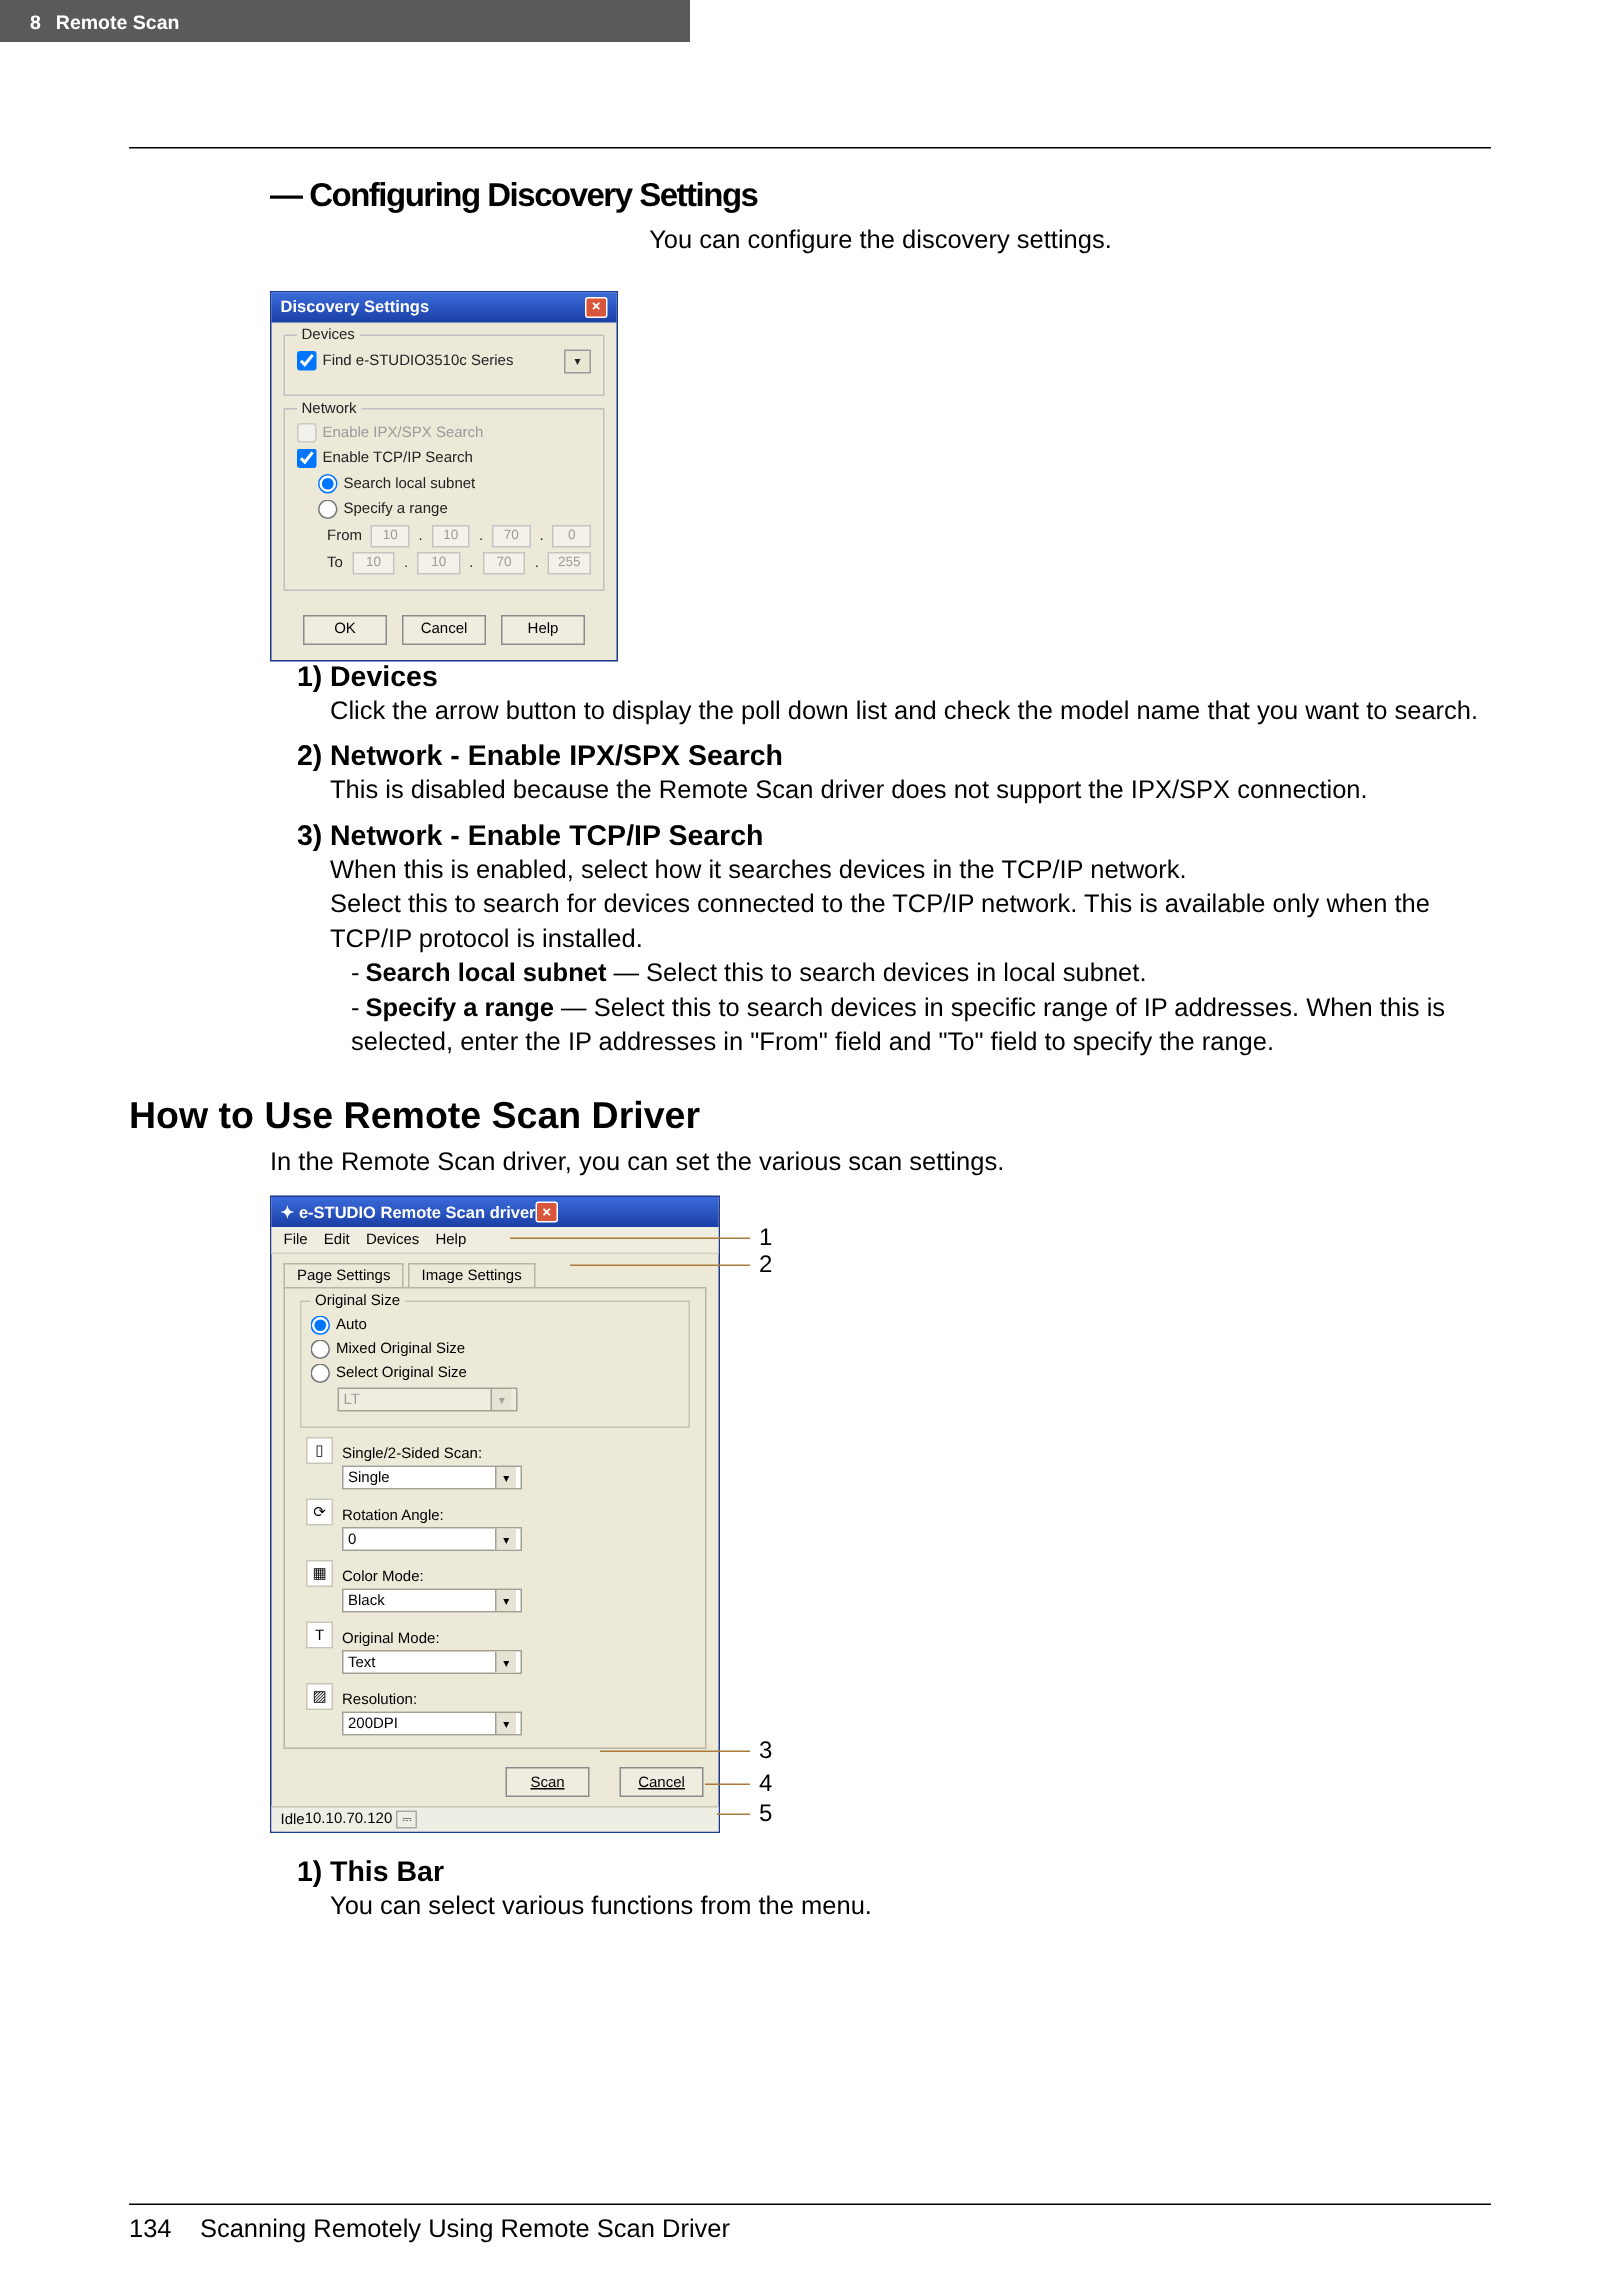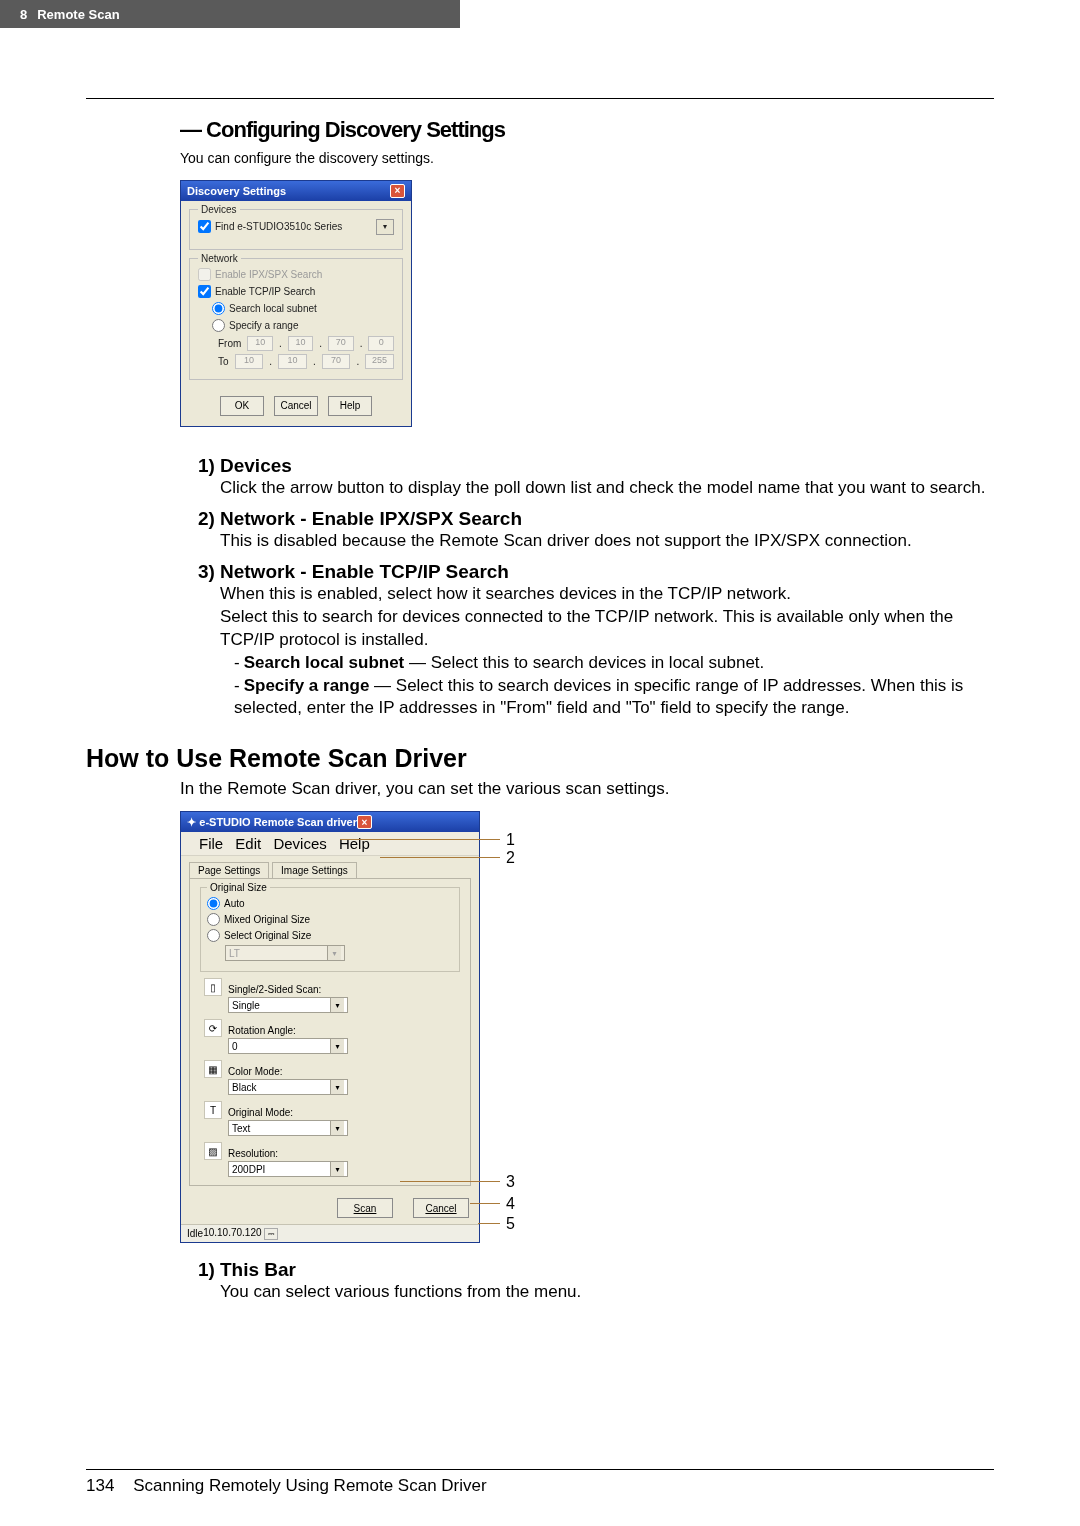--- a/index.html
+++ b/index.html
@@ -23,30 +23,30 @@
   }
   .header-bar .num { font-weight: bold; margin-right: 10px; }
   .header-bar .txt { font-weight: bold; }
   .rule {
     border-top: 1.5px solid #000;
     margin: 70px 86px 0 86px;
   }
   .content { padding: 18px 86px 0 180px; }
   .h2 { font-size: 22px; font-weight: bold; margin-bottom: 6px; }
   .h2 .dash { letter-spacing: -1px; }
-  .para { font-size: 14px; line-height: 1.35; margin-bottom: 12px; }
+  .para { font-size: 17px; line-height: 1.35; margin-bottom: 22px; text-align: center; }
 
   
   .dlg1 {
     width: 232px;
     border: 1px solid #1b3a8f;
     background: #ece9d8;
     font-size: 10px;
     color: #222;
-    margin-bottom: 28px;
+    margin-bottom: 0;
   }
   .dlg1-title {
     background: linear-gradient(#3a6bda,#1b3fa6);
     color: #fff;
     font-weight: bold;
     padding: 3px 6px;
     display: flex;
     justify-content: space-between;
     align-items: center;
     font-size: 11px;
@@ -71,21 +71,21 @@
   .dropdownbtn {
     width: 18px; height: 16px; background: #e9e6d3;
     border: 1px solid #9a9a9a; display: inline-flex;
     align-items: center; justify-content: center; margin-left: auto;
     font-size: 8px;
   }
   .disabled { color: #9a9a9a; }
   .iprow { display: flex; align-items: center; gap: 6px; margin-left: 20px; margin-top: 3px; font-size: 10px; }
   .ipbox { width: 44px; height: 15px; background: #f4f2e8; border: 1px solid #c3c3c3; text-align: center; color: #9a9a9a; font-size: 9px; }
   .btnrow { display: flex; justify-content: center; gap: 10px; padding: 8px 0 10px 0; }
-  .btn1 { width: 44px; height: 20px; border: 1px solid #8a8a8a; background: #efede0; font-size: 10px; }
+  .btn1 { width: 56px; height: 20px; border: 1px solid #8a8a8a; background: #efede0; font-size: 10px; }
 
   
   .list { padding-left: 18px; }
   .item { margin-bottom: 8px; }
   .item-head { font-size: 19px; font-weight: bold; }
   .item-head .n { display: inline-block; width: 22px; }
   .item-body { font-size: 17px; line-height: 1.35; padding-left: 22px; }
   .sub { padding-left: 14px; font-size: 17px; line-height: 1.35; }
   .sub .d { margin-right: 4px; }
   .b { font-weight: bold; }
@@ -104,21 +104,21 @@
   }
   .dlg2-title {
     background: linear-gradient(#3a6bda,#1b3fa6);
     color: #fff;
     font-weight: bold;
     padding: 3px 6px;
     display: flex;
     align-items: center;
     font-size: 11px;
   }
-  .menubar { background: #efece0; padding: 3px 18px; font-size: 15px; border-bottom: 1px solid #d6d3c6; }
+  .menubar { background: #efece0; padding: 3px 8px; font-size: 10px; border-bottom: 1px solid #d6d3c6; }
   .menubar span { margin-right: 8px; }
   .tabs { padding: 6px 8px 0 8px; font-size: 10px; }
   .tab { border: 1px solid #b8b5a7; border-bottom: none; padding: 2px 8px; background: #ece9d8; display: inline-block; }
   .tabpanel { border: 1px solid #b8b5a7; margin: 0 8px 6px 8px; padding: 8px 10px; background: #ece9d8; }
   .grp { border: 1px solid #c6c3b3; padding: 6px 6px 10px 6px; margin-bottom: 6px; }
   .grp-lbl { position: relative; top: -12px; background: #ece9d8; padding: 0 3px; font-size: 10px; }
   .grp-body { margin-top: -8px; }
   .radiorow { font-size: 10px; margin-bottom: 3px; display: flex; align-items: center; gap: 4px; }
   .selbox { width: 120px; height: 16px; border: 1px solid #a3a093; background: #fff; display: flex; align-items: center; padding: 0 3px; font-size: 10px; justify-content: space-between; }
   .selbox.dis { background: #f0ede0; color: #a0a0a0; }

